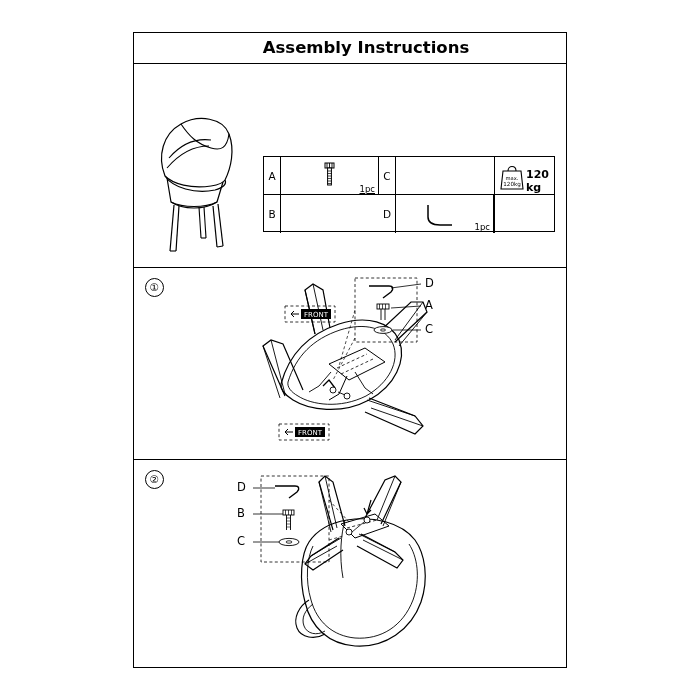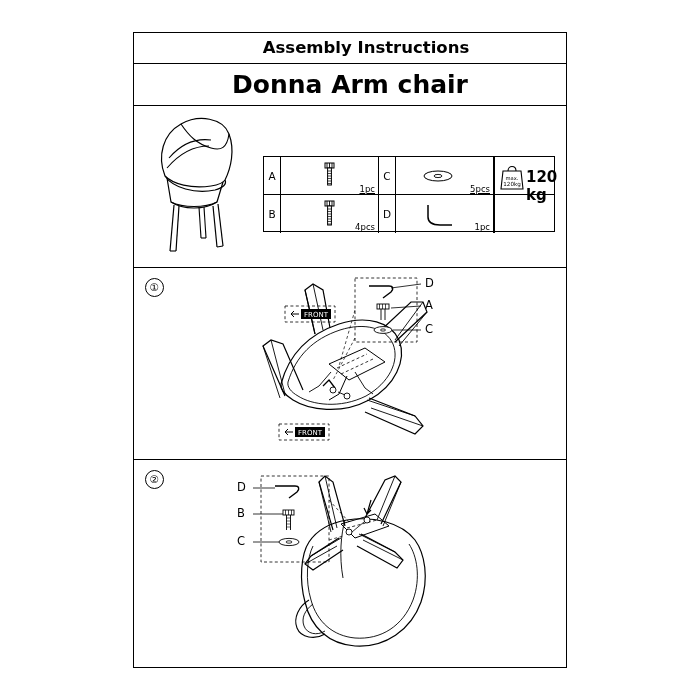--- a/index.html
+++ b/index.html
@@ -187,21 +187,21 @@
     position: absolute;
     left: 4px;
     top: 5px;
     width: 26px;
     height: 28px;
   }
   .load-text {
     position: absolute;
     left: 31px;
     top: 11px;
-    font-size: 15px;
+    font-size: 11px;
     font-weight: bold;
     font-family: "DejaVu Sans", sans-serif;
   }
 
   
   .step-band {
     position: absolute;
     left: 133px;
     width: 434px;
     box-sizing: border-box;
@@ -232,21 +232,20 @@
 <body>
 
 <div id="sheet">
 
   <div class="frame"></div>
 
   <div class="header-band">
     <div class="header-title">Assembly Instructions</div>
   </div>
 
-  <div class="title-band">Donna Arm chair</div>
 
   <div class="parts-band">
 
     <div class="chair-illus">
       <svg width="120" height="150" viewBox="0 0 120 150">
 
         <path class="ln" stroke-width="1.2" d="M22,66 C14,46 20,24 38,14 C56,4 80,8 86,24 C92,40 88,58 82,70"></path>
         <path class="ln" stroke-width="1.1" d="M38,14 C46,26 54,34 68,38 C78,41 84,38 86,24"></path>
         <path class="ln" stroke-width="1.1" d="M24,58 C36,44 50,36 66,36"></path>
         <path class="ln" stroke-width="1.1" d="M26,48 C38,34 52,28 68,30"></path>
@@ -278,53 +277,35 @@
             <g transform="translate(44,6)">
               <rect class="ln fillw" stroke-width="1" x="0" y="0" width="9" height="5"></rect>
               <path class="ln" stroke-width="0.9" d="M2,0 L2,5 M4.5,0 L4.5,5 M7,0 L7,5"></path>
               <rect class="ln fillw" stroke-width="1" x="2.6" y="5" width="3.8" height="17"></rect>
               <path class="ln" stroke-width="0.7" d="M2.6,8 L6.4,8 M2.6,10.5 L6.4,10.5 M2.6,13 L6.4,13 M2.6,15.5 L6.4,15.5 M2.6,18 L6.4,18 M2.6,20.5 L6.4,20.5"></path>
             </g>
           </svg>
           <span class="pt-qty">1pc</span>
         </div>
         <div class="pt-cell pt-letter cell-C-letter">C</div>
-        <div class="pt-cell pt-item cell-C-item">
-          <svg width="98" height="38" viewBox="0 0 98 38">
-            <ellipse class="ln fillw" stroke-width="1" cx="42" cy="19" rx="14" ry="5"></ellipse>
-            <ellipse class="ln fillw" stroke-width="0.9" cx="42" cy="19" rx="4" ry="1.6"></ellipse>
-          </svg>
-          <span class="pt-qty">5pcs</span>
-        </div>
         <div class="pt-cell cell-load">
           <div class="load-badge">
             <svg width="26" height="28" viewBox="0 0 26 28">
               <path class="ln fillw" stroke-width="1.1" d="M4,9 L22,9 L24,27 L2,27 Z"></path>
               <path class="ln" stroke-width="1.1" d="M9,9 C9,3 17,3 17,9"></path>
               <text x="13" y="18" font-size="5.2" text-anchor="middle" font-family="DejaVu Sans, sans-serif">max.</text>
               <text x="13" y="24" font-size="5.6" text-anchor="middle" font-family="DejaVu Sans, sans-serif">120kg</text>
             </svg>
           </div>
           <div class="load-text">120 kg</div>
         </div>
       </div>
 
       <div class="pt-row r2">
         <div class="pt-cell pt-letter cell-A-letter">B</div>
-        <div class="pt-cell pt-item cell-A-item">
-          <svg width="98" height="38" viewBox="0 0 98 38">
-            <g transform="translate(44,6)">
-              <rect class="ln fillw" stroke-width="1" x="0" y="0" width="9" height="5"></rect>
-              <path class="ln" stroke-width="0.9" d="M2,0 L2,5 M4.5,0 L4.5,5 M7,0 L7,5"></path>
-              <rect class="ln fillw" stroke-width="1" x="2.6" y="5" width="3.8" height="19"></rect>
-              <path class="ln" stroke-width="0.7" d="M2.6,8 L6.4,8 M2.6,10.5 L6.4,10.5 M2.6,13 L6.4,13 M2.6,15.5 L6.4,15.5 M2.6,18 L6.4,18 M2.6,20.5 L6.4,20.5 M2.6,23 L6.4,23"></path>
-            </g>
-          </svg>
-          <span class="pt-qty">4pcs</span>
-        </div>
         <div class="pt-cell pt-letter cell-C-letter">D</div>
         <div class="pt-cell pt-item cell-C-item">
           <svg width="98" height="38" viewBox="0 0 98 38">
             <path class="ln" stroke-width="1.5" d="M32,10 L32,22 C32,28 37,30 44,30 L56,30"></path>
           </svg>
           <span class="pt-qty">1pc</span>
         </div>
         <div class="pt-cell cell-load"></div>
       </div>
 

